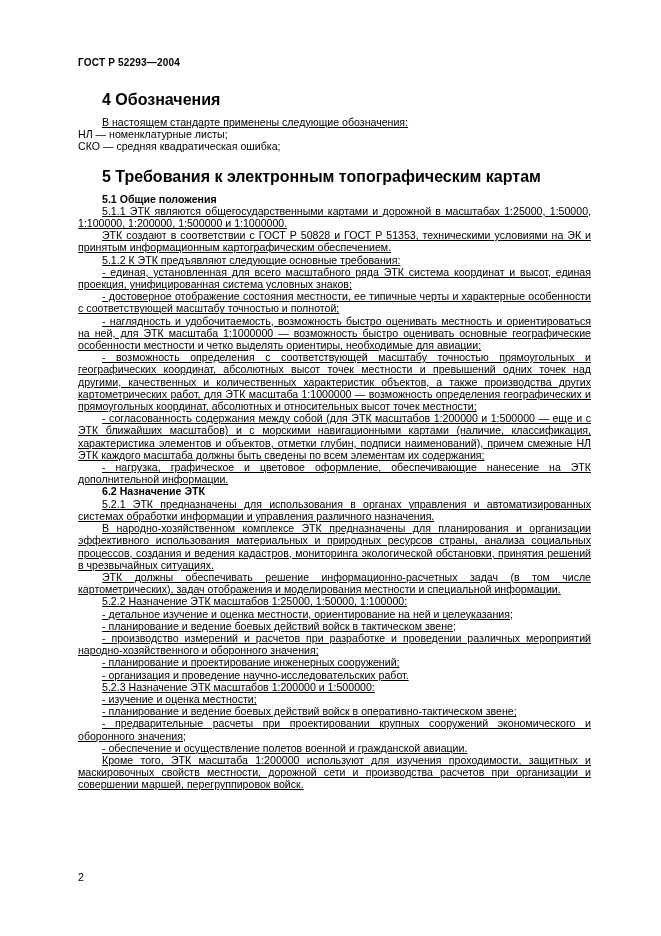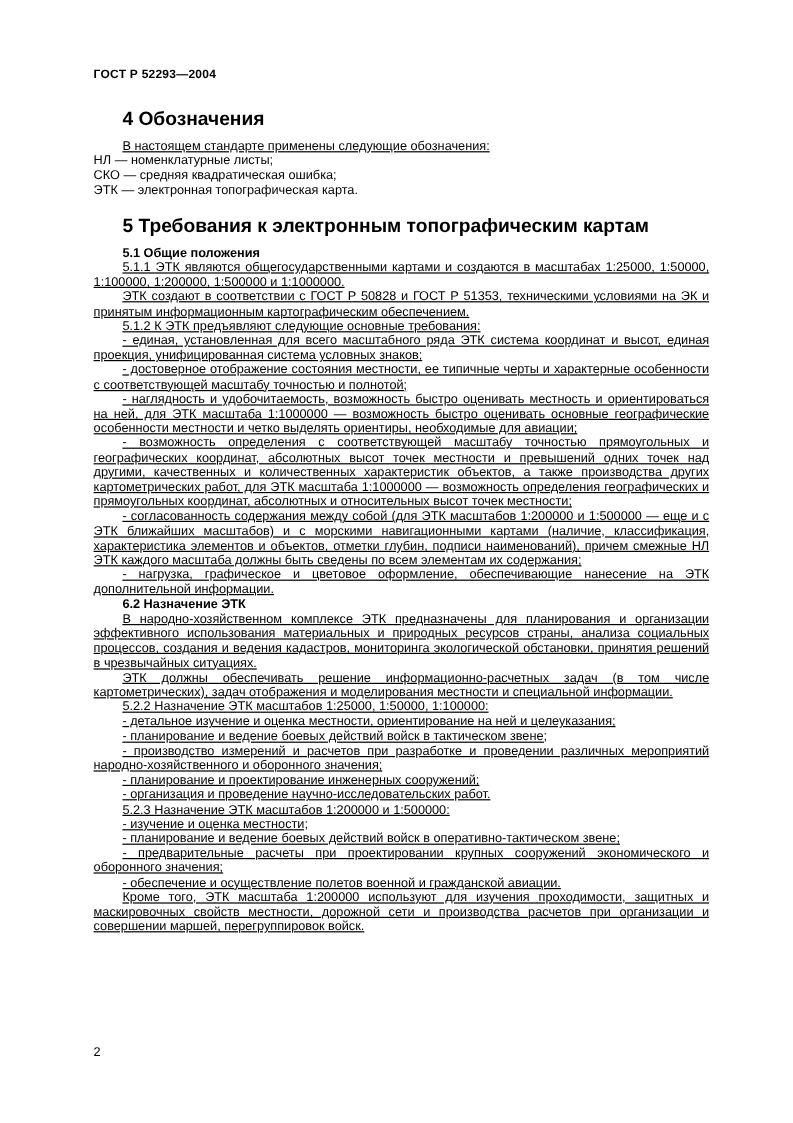--- a/index.html
+++ b/index.html
@@ -60,33 +60,33 @@
 <body>
 
 <div class="page">
   <div class="doc-header">ГОСТ Р 52293—2004</div>
 
   <div class="content" id="doc-content">
       <div class="blk h1">4 Обозначения</div>
       <div class="blk p">В настоящем стандарте применены следующие обозначения:</div>
       <div class="blk def">НЛ — номенклатурные листы;</div>
       <div class="blk def">СКО — средняя квадратическая ошибка;</div>
-      <div class="blk def">ЭТК — электронная топографическая карта.</div>
       <div class="blk h1">5 Требования к электронным топографическим картам</div>
       <div class="blk h2">5.1 Общие положения</div>
-      <div class="blk p">5.1.1 ЭТК являются общегосударственными картами и создаются в масштабах 1:25000, 1:50000, 1:100000, 1:200000, 1:500000 и 1:1000000.</div>
+      <div class="blk p">5.1.1 ЭТК являются общегосударственными картами и дорожной в масштабах 1:25000, 1:50000, 1:100000, 1:200000, 1:500000 и 1:1000000.</div>
       <div class="blk p">ЭТК создают в соответствии с ГОСТ Р 50828 и ГОСТ Р 51353, техническими условиями на ЭК и принятым информационным картографическим обеспечением.</div>
       <div class="blk p">5.1.2 К ЭТК предъявляют следующие основные требования:</div>
       <div class="blk li">- единая, установленная для всего масштабного ряда ЭТК система координат и высот, единая проекция, унифицированная система условных знаков;</div>
       <div class="blk li">- достоверное отображение состояния местности, ее типичные черты и характерные особенности с соответствующей масштабу точностью и полнотой;</div>
       <div class="blk li">- наглядность и удобочитаемость, возможность быстро оценивать местность и ориентироваться на ней, для ЭТК масштаба 1:1000000 — возможность быстро оценивать основные географические особенности местности и четко выделять ориентиры, необходимые для авиации;</div>
       <div class="blk li">- возможность определения с соответствующей масштабу точностью прямоугольных и географических координат, абсолютных высот точек местности и превышений одних точек над другими, качественных и количественных характеристик объектов, а также производства других картометрических работ, для ЭТК масштаба 1:1000000 — возможность определения географических и прямоугольных координат, абсолютных и относительных высот точек местности;</div>
       <div class="blk li">- согласованность содержания между собой (для ЭТК масштабов 1:200000 и 1:500000 — еще и с ЭТК ближайших масштабов) и с морскими навигационными картами (наличие, классификация, характеристика элементов и объектов, отметки глубин, подписи наименований), причем смежные НЛ ЭТК каждого масштаба должны быть сведены по всем элементам их содержания;</div>
       <div class="blk li">- нагрузка, графическое и цветовое оформление, обеспечивающие нанесение на ЭТК дополнительной информации.</div>
       <div class="blk h2">6.2 Назначение ЭТК</div>
+      <div class="blk p">5.2.1 ЭТК предназначены для использования в органах управления и автоматизированных системах обработки информации и управления различного назначения.</div>
       <div class="blk p">В народно-хозяйственном комплексе ЭТК предназначены для планирования и организации эффективного использования материальных и природных ресурсов страны, анализа социальных процессов, создания и ведения кадастров, мониторинга экологической обстановки, принятия решений в чрезвычайных ситуациях.</div>
       <div class="blk p">ЭТК должны обеспечивать решение информационно-расчетных задач (в том числе картометрических), задач отображения и моделирования местности и специальной информации.</div>
       <div class="blk p">5.2.2 Назначение ЭТК масштабов 1:25000, 1:50000, 1:100000:</div>
       <div class="blk li">- детальное изучение и оценка местности, ориентирование на ней и целеуказания;</div>
       <div class="blk li">- планирование и ведение боевых действий войск в тактическом звене;</div>
       <div class="blk li">- производство измерений и расчетов при разработке и проведении различных мероприятий народно-хозяйственного и оборонного значения;</div>
       <div class="blk li">- планирование и проектирование инженерных сооружений;</div>
       <div class="blk li">- организация и проведение научно-исследовательских работ.</div>
       <div class="blk p">5.2.3 Назначение ЭТК масштабов 1:200000 и 1:500000:</div>
       <div class="blk li">- изучение и оценка местности;</div>

